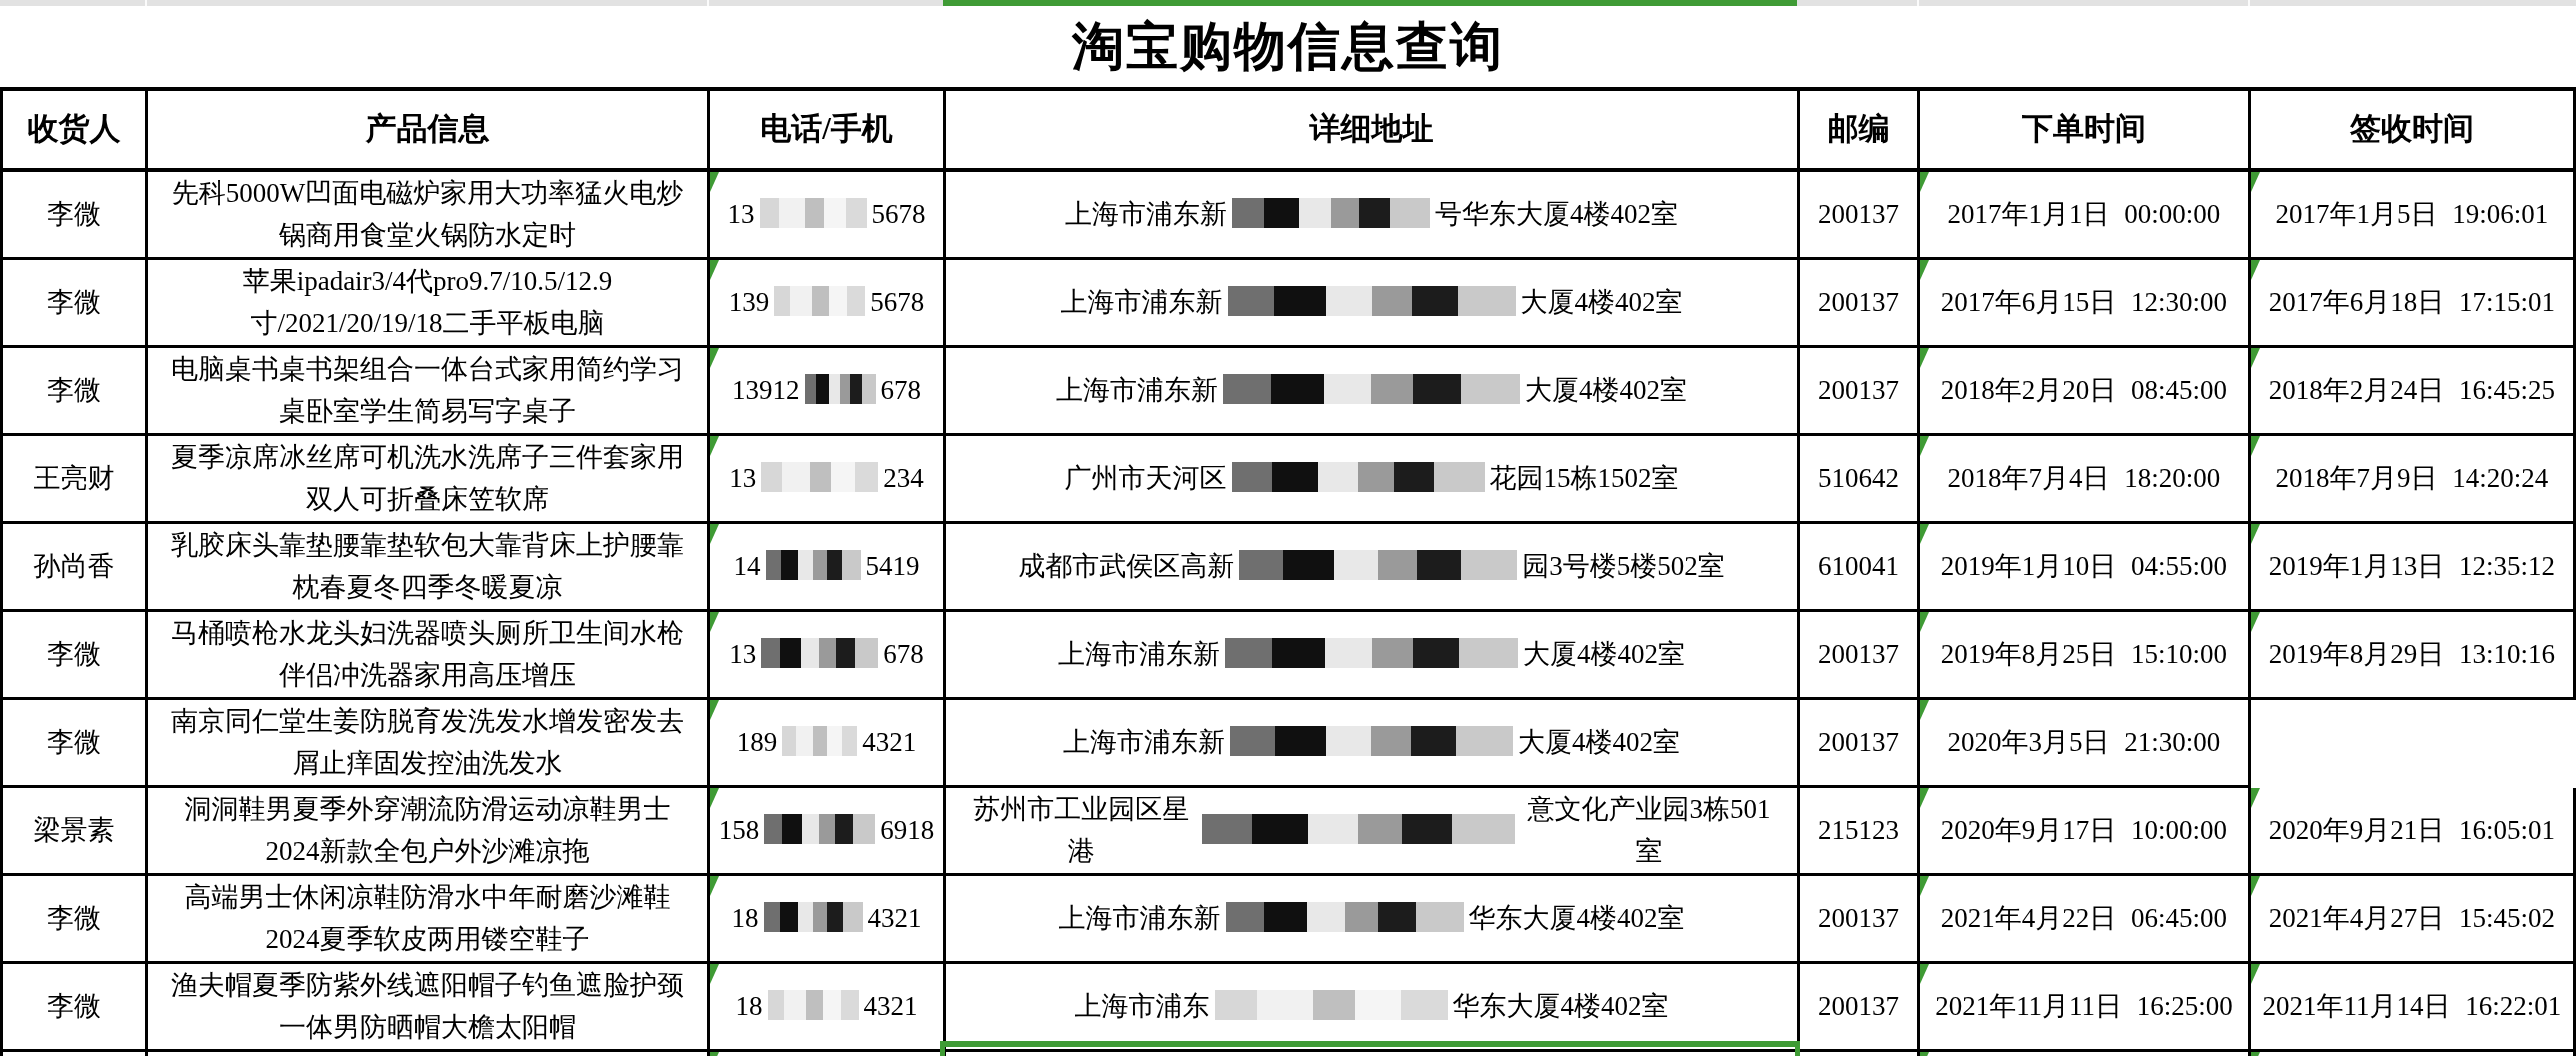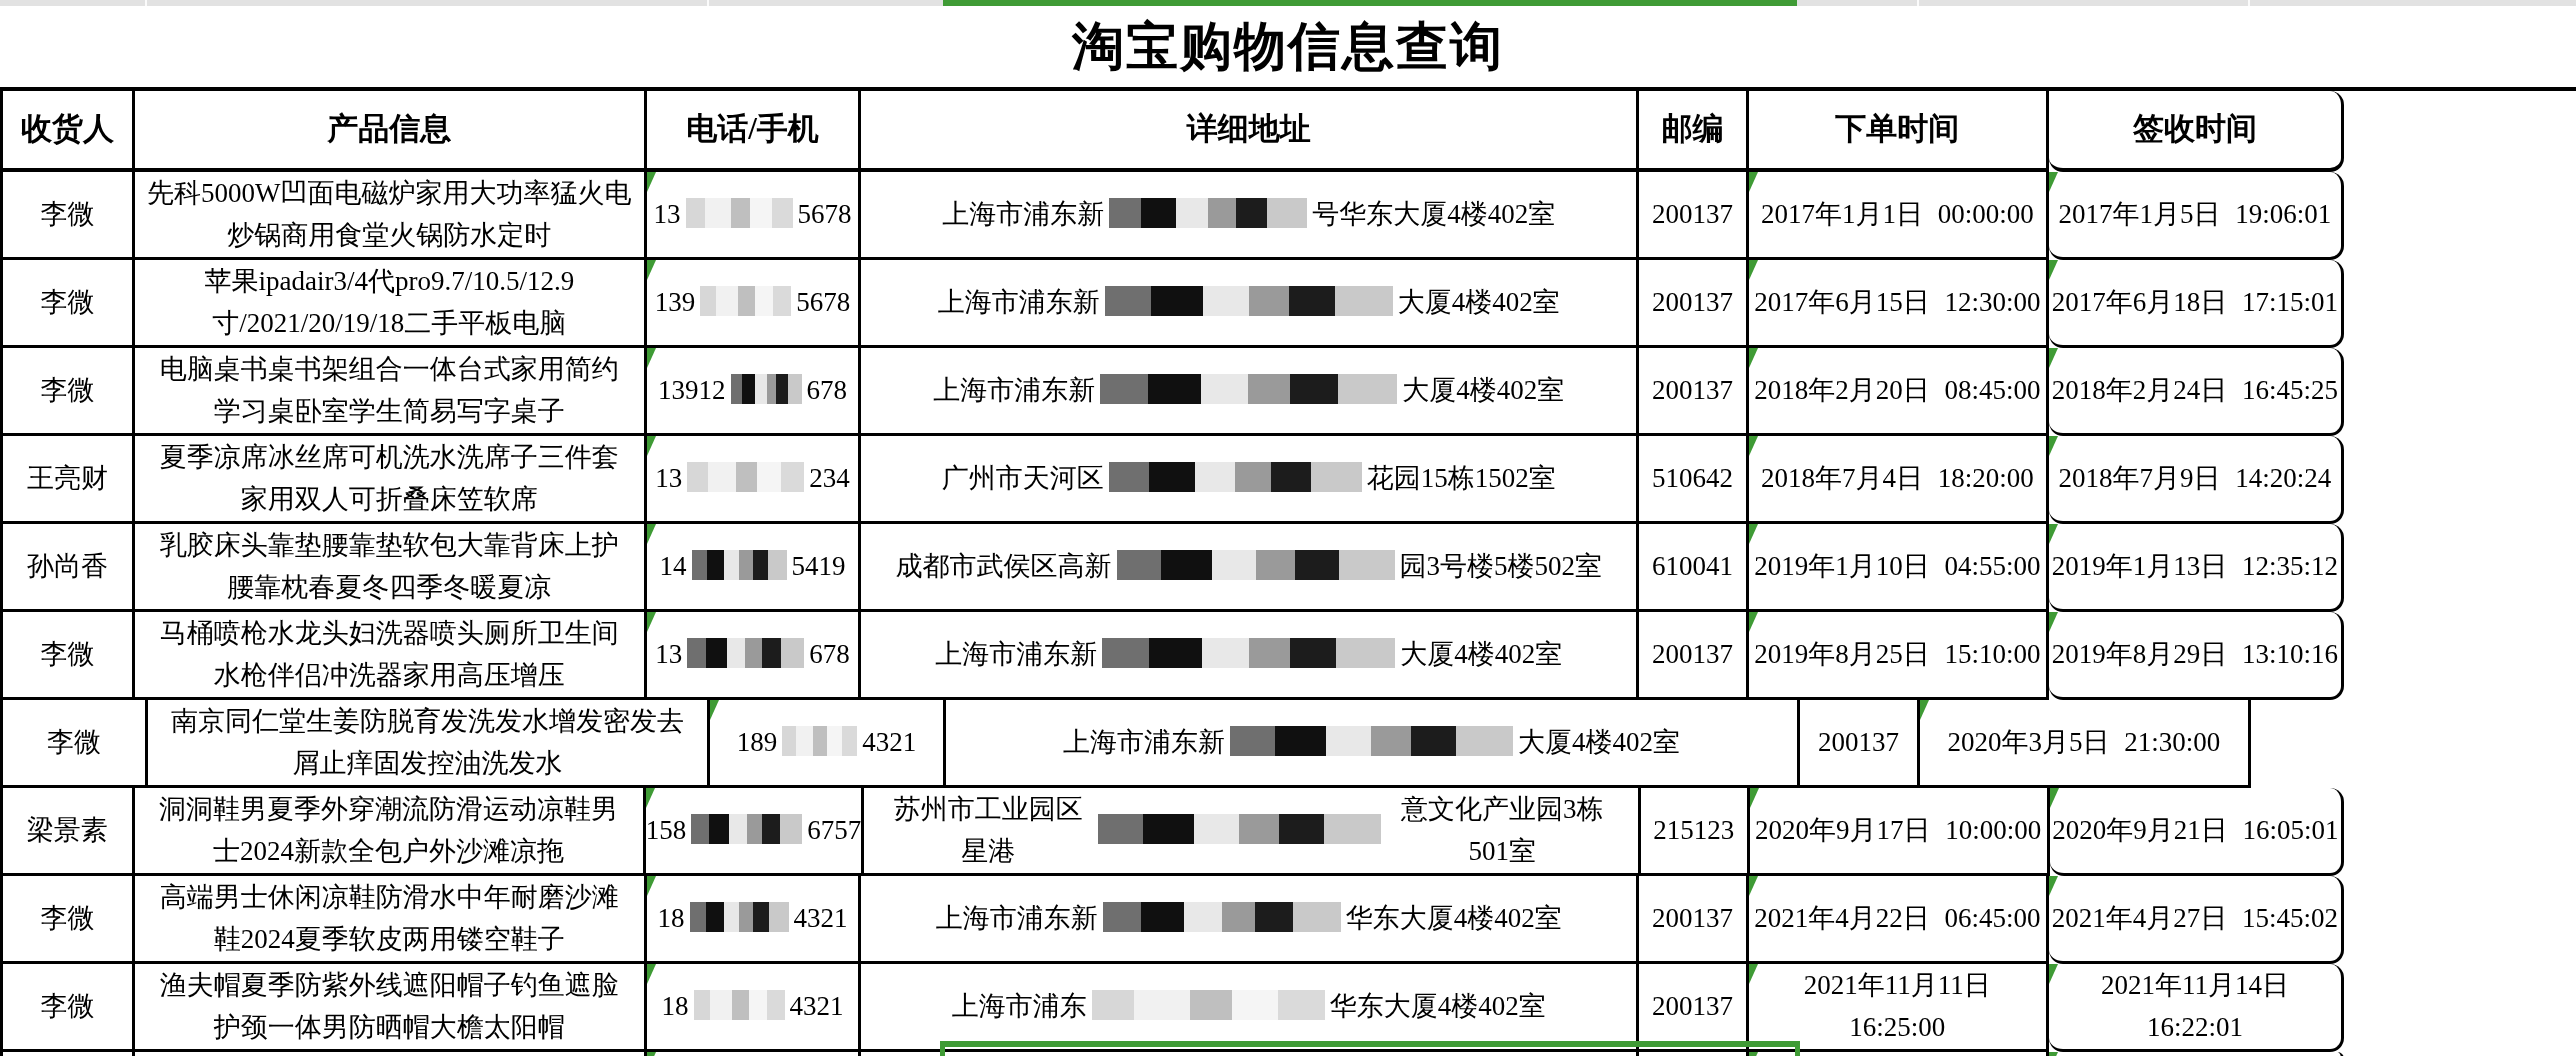--- a/index.html
+++ b/index.html
@@ -13,26 +13,26 @@
   .col-highlight{position:absolute;top:0;height:6px;}
 
   
   .title-row{position:absolute;top:6px;left:0;width:2576px;height:81px;
              display:flex;align-items:center;justify-content:center;}
   .title-row .t{font-size:52px;font-weight:bold;letter-spacing:2px;}
 
   
   .table{position:absolute;top:87px;left:0;width:2576px;
          border-top:4px solid #000;border-left:3px solid #000;box-sizing:border-box;}
-  .trow{display:flex;width:2341px;align-items:center;}
+  .trow{display:flex;width:2573px;align-items:center;}
   .cell{box-sizing:border-box;border-right:3px solid #000;border-bottom:3px solid #000;
         display:flex;align-items:center;justify-content:center;text-align:center;
         position:relative;font-size:27px;line-height:1.55;background:#fff;}
   .c1{width:145px;} .c2{width:562px;padding:0 12px;} .c3{width:236px;}
-  .c4{width:854px;padding:0 19px;} .c5{width:120px;} .c6{width:331px;} .c7{width:325px;border-radius:14px;}
+  .c4{width:854px;padding:0 19px;} .c5{width:120px;} .c6{width:331px;} .c7{width:325px;}
   .thead .cell{height:81px;font-weight:bold;font-size:31px;border-bottom:4px solid #000;}
   .datarow .cell{height:88px;}
   .date{word-spacing:8px;}
 
   
   .redact{display:inline-block;vertical-align:middle;height:30px;margin:0 5px;position:relative;top:-2px;}
   .redact.dark{background:linear-gradient(90deg,#6f6f6f 0 16%,#101010 16% 34%,#e8e8e8 34% 50%,
                #9a9a9a 50% 64%,#1c1c1c 64% 80%,#c9c9c9 80% 100%);}
   .redact.light{background:linear-gradient(90deg,#d7d7d7 0 18%,#f1f1f1 18% 42%,#bfbfbf 42% 60%,
                #f5f5f5 60% 80%,#dadada 80% 100%);}
@@ -284,21 +284,21 @@
           <div class="cell c1">
             <span>梁景素</span>
           </div>
           <div class="cell c2">
             <span>洞洞鞋男夏季外穿潮流防滑运动凉鞋男士2024新款全包户外沙滩凉拖</span>
           </div>
           <div class="cell c3">
             <span class="tri"></span>
             <span>158</span>
             <span class="redact dark" style="width: 111px;"></span>
-            <span>6757</span>
+            <span>6918</span>
           </div>
           <div class="cell c4">
             <span>苏州市工业园区星港</span>
             <span class="redact dark" style="width: 327px;"></span>
             <span>意文化产业园3栋501室</span>
           </div>
           <div class="cell c5">
             <span>215123</span>
           </div>
           <div class="cell c6 date">

